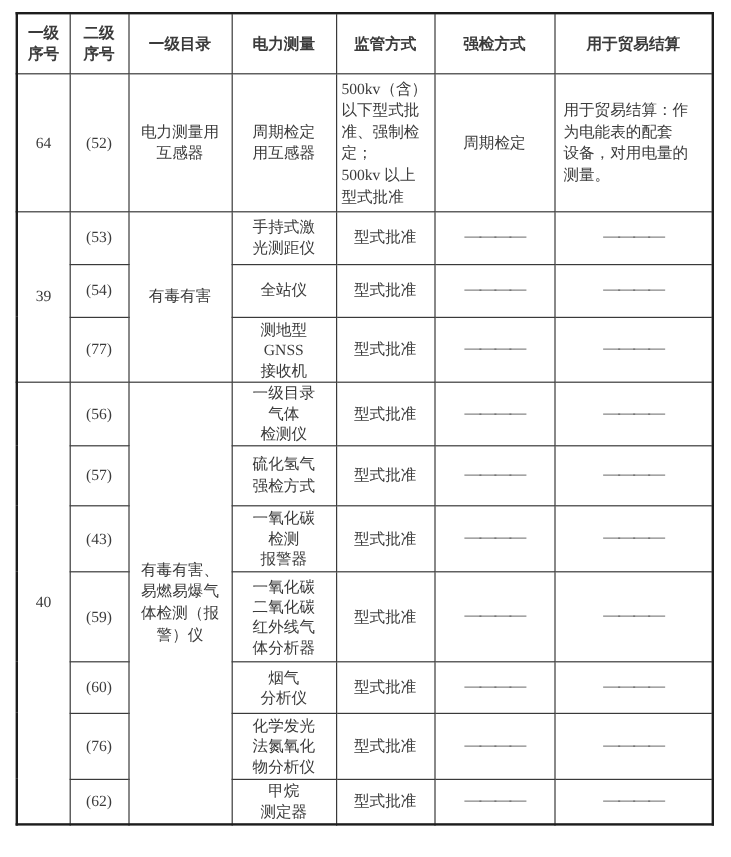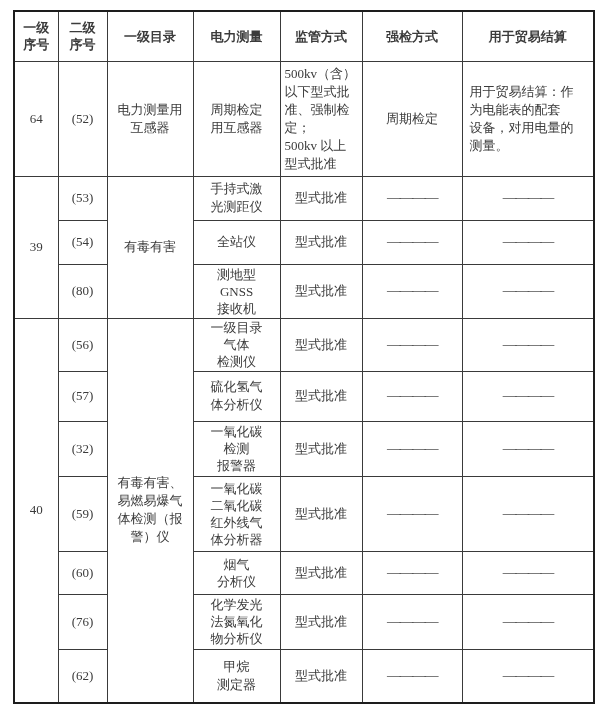--- a/index.html
+++ b/index.html
@@ -105,21 +105,21 @@
       <td class="dash-cell">————</td>
     </tr>
     <tr style="height:44px">
       <td>(54)</td>
       <td>全站仪</td>
       <td>型式批准</td>
       <td class="dash-cell">————</td>
       <td class="dash-cell">————</td>
     </tr>
     <tr style="height:54px">
-      <td>(80)</td>
+      <td>(77)</td>
       <td style="line-height:17px">测地型
 GNSS
 接收机</td>
       <td>型式批准</td>
       <td class="dash-cell">————</td>
       <td class="dash-cell">————</td>
     </tr>
 
     <tr style="height:53px">
       <td rowspan="7">40</td>
@@ -131,27 +131,27 @@
       <td style="line-height:17px">一级目录
 气体
 检测仪</td>
       <td>型式批准</td>
       <td class="dash-cell">————</td>
       <td class="dash-cell">————</td>
     </tr>
     <tr style="height:50px">
       <td>(57)</td>
       <td>硫化氢气
-体分析仪</td>
+强检方式</td>
       <td>型式批准</td>
       <td class="dash-cell">————</td>
       <td class="dash-cell">————</td>
     </tr>
     <tr style="height:55px">
-      <td>(32)</td>
+      <td>(43)</td>
       <td style="line-height:17px">一氧化碳
 检测
 报警器</td>
       <td>型式批准</td>
       <td class="dash-cell">————</td>
       <td class="dash-cell">————</td>
     </tr>
     <tr style="height:75px">
       <td>(59)</td>
       <td style="line-height:17px">一氧化碳
@@ -172,21 +172,21 @@
     </tr>
     <tr style="height:55px">
       <td>(76)</td>
       <td style="line-height:17px">化学发光
 法氮氧化
 物分析仪</td>
       <td>型式批准</td>
       <td class="dash-cell">————</td>
       <td class="dash-cell">————</td>
     </tr>
-    <tr style="height:54px">
+    <tr style="height:38px">
       <td>(62)</td>
       <td>甲烷
 测定器</td>
       <td>型式批准</td>
       <td class="dash-cell">————</td>
       <td class="dash-cell">————</td>
     </tr>
   </tbody>
 </table>
 

